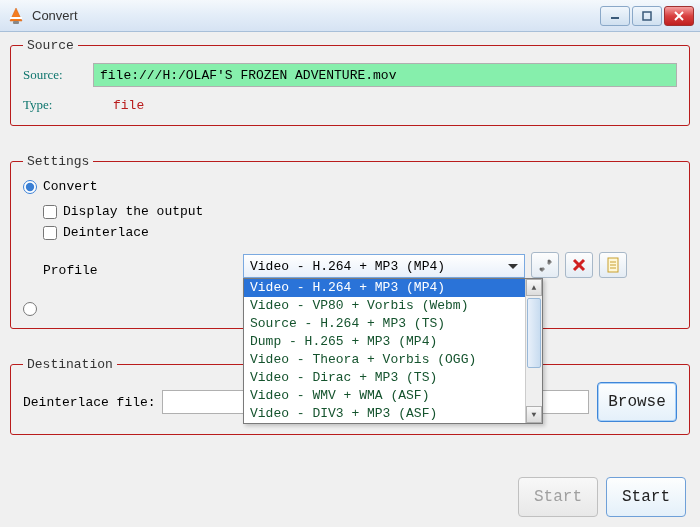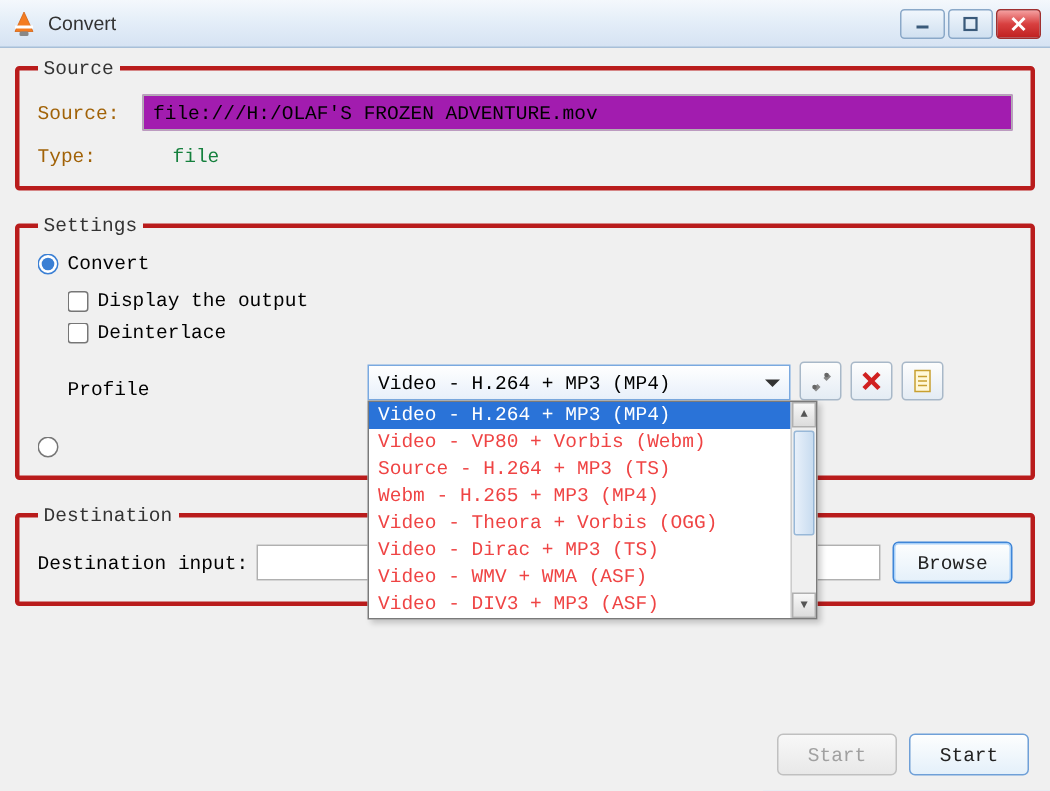--- a/index.html
+++ b/index.html
@@ -36,43 +36,43 @@
   border-color: #a03030;
   color: #fff;
 }
 .client {
   background: #f0f0f0;
   position: absolute;
   top: 32px; left: 0; right: 0; bottom: 0;
   padding: 6px 10px;
 }
 fieldset {
-  border: 3px solid #b91c1c;
+  border: 1px solid #b91c1c;
   border-radius: 3px;
   padding: 10px 12px 12px 12px;
-  margin-bottom: 16px;
+  margin-bottom: 28px;
   background: #f0f0f0;
 }
 legend {
   padding: 0 4px;
   color: #333;
   font-family: "Courier New", monospace;
 }
 .row { display: flex; align-items: center; margin-bottom: 10px; }
-.lbl { min-width: 70px; color: #a16207; }
+.lbl { min-width: 70px; color: #0f766e; font-family: Liberation Serif, serif; }
 .textinput {
   flex: 1;
   height: 24px;
   border: 1px solid #b0b0b0;
-  background: #a21caf;
-  padding: 0 6px;
-  font-family: "Courier New", monospace;
-  font-size: 13px;
-}
-.typeval { margin-left: 20px; color: #15803d; }
+  background: #86efac;
+  padding: 0 6px;
+  font-family: "Courier New", monospace;
+  font-size: 13px;
+}
+.typeval { margin-left: 20px; color: #b91c1c; }
 .radio-row { display: flex; align-items: center; margin-bottom: 8px; }
 input[type=radio] { width: 14px; height: 14px; margin-right: 6px; accent-color: #3a7fd4; }
 input[type=checkbox] { width: 14px; height: 14px; margin-right: 6px; }
 .chk-row { display: flex; align-items: center; margin-left: 20px; margin-bottom: 6px; }
 .profile-row { display: flex; align-items: flex-end; margin-top: 12px; margin-left: 20px; }
 .profile-lbl { width: 200px; }
 .select-box {
   position: relative;
   width: 282px;
 }
@@ -102,21 +102,21 @@
   box-shadow: 2px 2px 4px rgba(0,0,0,0.2);
 }
 .dropdown .items { max-height: 162px; overflow: hidden; }
 .dropdown .li {
   height: 18px;
   padding: 0 6px;
   font-family: "Courier New", monospace;
   font-size: 13px;
   line-height: 18px;
   white-space: nowrap;
-  color: #ef4444;
+  color: #14532d;
 }
 .dropdown .li.sel { background: #2a73d8; color: #fff; }
 .dropdown .sb {
   position: absolute; right: 0; top: 0; bottom: 0; width: 17px;
   background: #efefef; border-left: 1px solid #ccc;
   display: flex; flex-direction: column;
 }
 .sb-btn { height: 17px; background: linear-gradient(to bottom,#f8f8f8,#dcdcdc); border: 1px solid #b0b0b0; display:flex;align-items:center;justify-content:center;font-size:8px;color:#555;}
 .sb-track { flex:1; position:relative; }
 .sb-thumb { position:absolute; left:1px; right:1px; top:2px; height:70px; background:linear-gradient(to right,#e8f0fa,#c8dcf0); border:1px solid #98b8d8; border-radius:2px;}
@@ -125,26 +125,26 @@
   border: 1px solid #a8b8c8;
   background: linear-gradient(to bottom,#fdfdfd,#e4ecf4);
   border-radius: 3px;
   margin-left: 6px;
   display:flex;align-items:center;justify-content:center;
 }
 .dest-row { display: flex; align-items:center; }
 .dest-lbl { white-space: nowrap; margin-right: 6px; }
 .dest-input { flex:1; height:24px; border:1px solid #b0b0b0; background:#fff; padding:0 6px; }
 .btn {
-  height: 28px; min-width: 80px;
+  height: 40px; min-width: 80px;
   border: 1px solid #6fa0d8;
   background: linear-gradient(to bottom,#fdfefe,#e4f0fa);
   border-radius: 4px;
   font-family: "Courier New", monospace;
-  font-size: 13px;
+  font-size: 16px;
   color: #222;
   display:flex;align-items:center;justify-content:center;
 }
 .btn.accent { border-color:#3f86d8; box-shadow:0 0 0 1px #a8d0f8 inset; }
 .btn.disabled { color:#a0a0a0; border-color:#c0c0c0; background:linear-gradient(to bottom,#f8f8f8,#e8e8e8);text-align:right;}
 .footer { position:absolute; right:14px; bottom:10px; display:flex; gap:8px; }
 </style>
 </head>
 <body>
 
@@ -213,21 +213,21 @@
       <div class="select-box">
         <div class="select-head">
           <span>Video - H.264 + MP3 (MP4)</span>
           <span class="arrow"></span>
         </div>
         <div class="dropdown">
           <div class="items" id="dropdown-items">
               <div class="li sel">Video - H.264 + MP3 (MP4)</div>
               <div class="li">Video - VP80 + Vorbis (Webm)</div>
               <div class="li">Source - H.264 + MP3 (TS)</div>
-              <div class="li">Webm - H.265 + MP3 (MP4)</div>
+              <div class="li">Dump - H.265 + MP3 (MP4)</div>
               <div class="li">Video - Theora + Vorbis (OGG)</div>
               <div class="li">Video - Dirac + MP3 (TS)</div>
               <div class="li">Video - WMV + WMA (ASF)</div>
               <div class="li">Video - DIV3 + MP3 (ASF)</div>
             </div>
           <div class="sb">
             <div class="sb-btn">▲</div>
             <div class="sb-track">
                 <div class="sb-thumb"></div>
               </div>
@@ -260,21 +260,21 @@
     </div>
 
     <div class="radio-row" style="margin-top:24px;margin-bottom:0">
       <input type="radio" name="mode" style="">
     </div>
   </fieldset>
 
   <fieldset>
     <legend>Destination</legend>
     <div class="dest-row">
-      <span class="dest-lbl">Destination input:</span>
+      <span class="dest-lbl">Deinterlace file:</span>
       <input class="dest-input" type="text" style="">
       <div style="width:8px"></div>
       <div class="btn accent">Browse</div>
     </div>
   </fieldset>
 
   <div class="footer">
     <div class="btn disabled">Start</div>
     <div class="btn">Start</div>
   </div>

